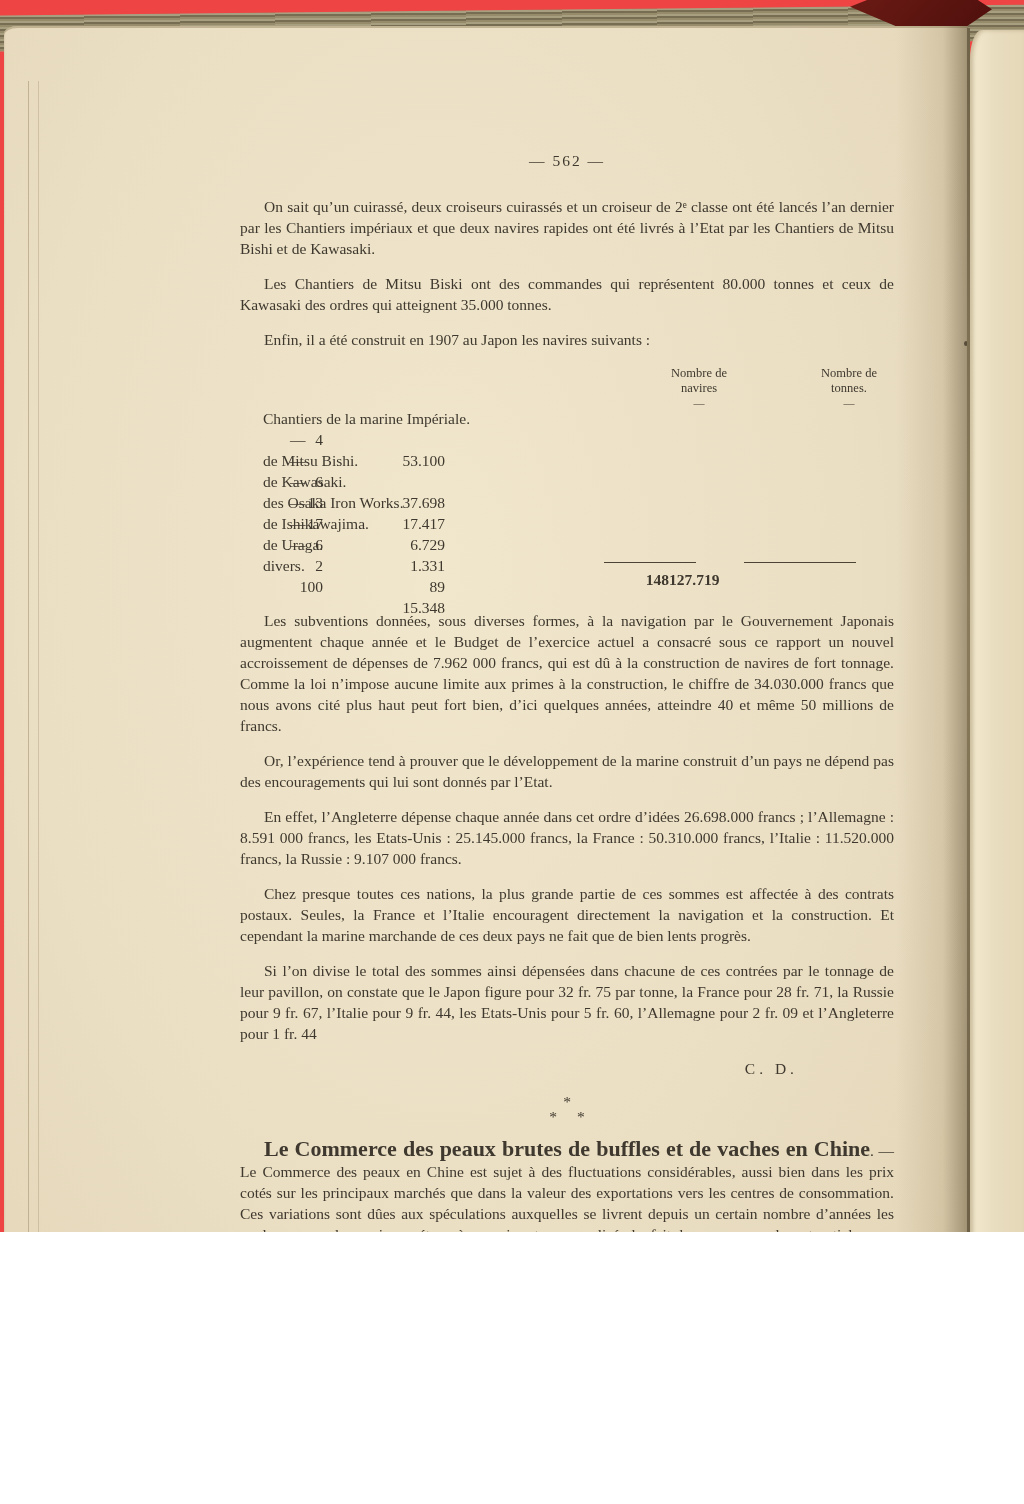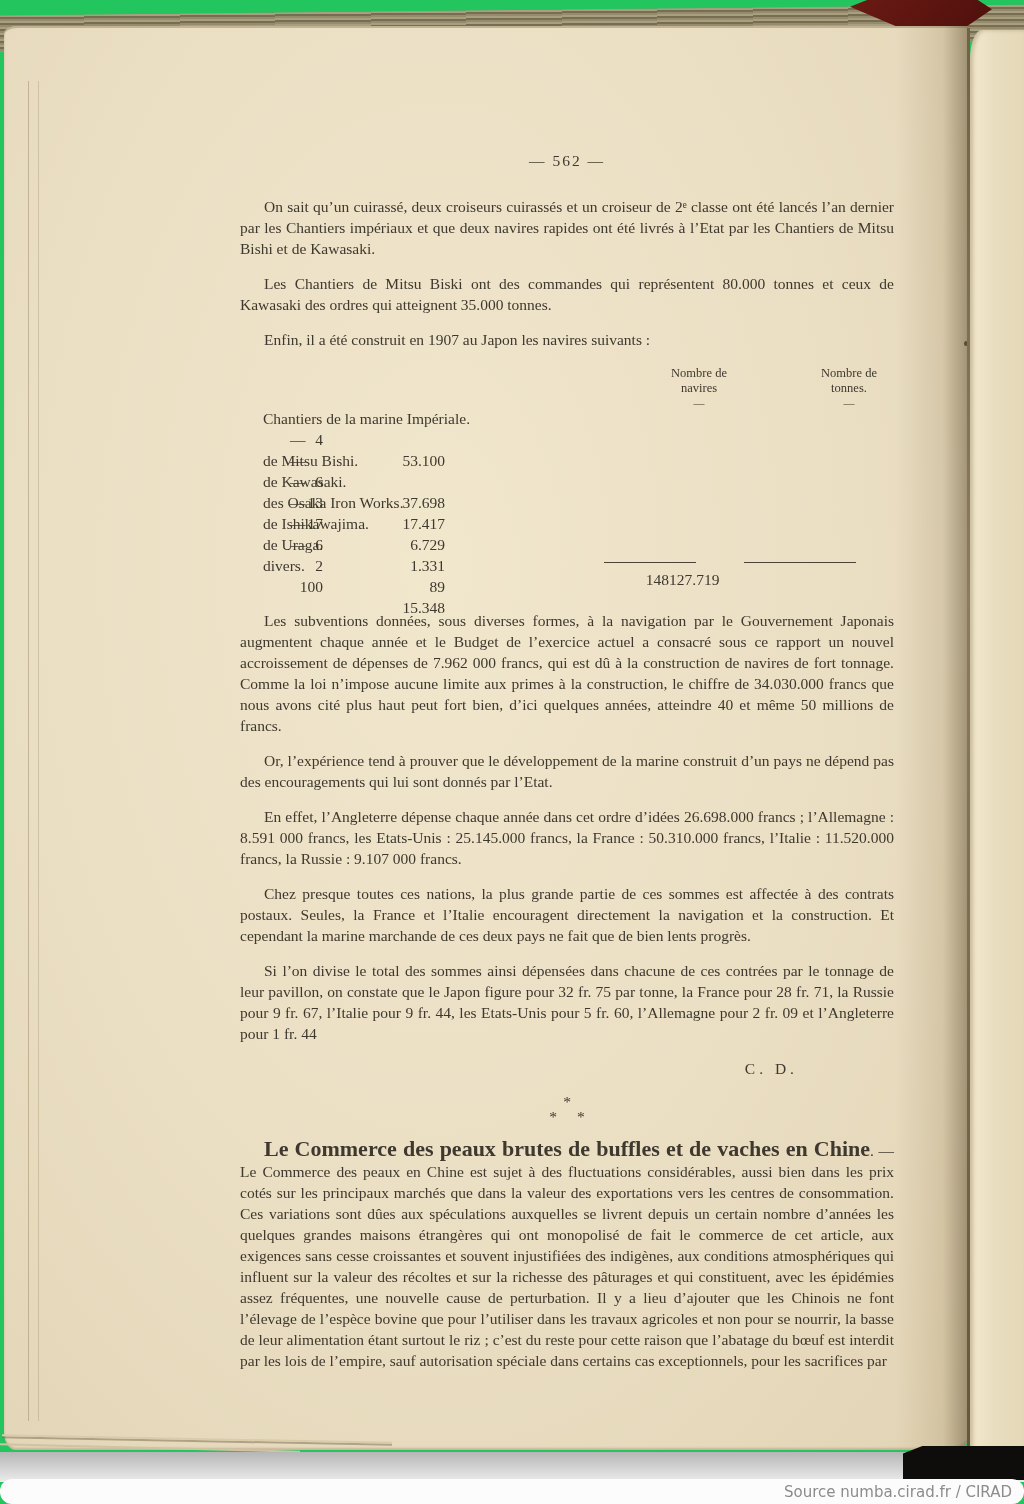--- a/index.html
+++ b/index.html
@@ -1,18 +1,18 @@
 <!DOCTYPE html>
 <html><head>
 <meta charset="utf-8">
 <style>
   html,body { margin:0; padding:0; }
   .screen {
-    position:relative; width:1024px; height:1504px; overflow:hidden;
-    background:#22c55e; font-family:"Liberation Serif", serif;
+    position:relative; width:1024px; height:1232px; overflow:hidden;
+    background:#ef4444; font-family:"Liberation Serif", serif;
   }
   
   .stack-band {
     position:absolute; left:-6px; top:10px; width:1040px; height:36px;
     background:repeating-linear-gradient(to bottom,#a89f80 0 2px,#766d52 2px 4px,#968c6c 4px 6px);
     transform:rotate(-0.6deg);
   }
   .cover-corner {
     position:absolute; left:850px; top:0; width:142px; height:42px;
     background:linear-gradient(135deg,#6b1a14,#4c0f0c);
@@ -91,21 +91,21 @@
   .t-row.first .t-prefix { width:0; padding:0; overflow:hidden; }
   .t-name { flex:none; white-space:nowrap; }
   .t-leader {
     flex:1; margin:0 10px;
     background-image:radial-gradient(circle, #55493a 1.3px, rgba(0,0,0,0) 1.6px);
     background-size:16px 5px; background-repeat:repeat-x;
     background-position:4px calc(100% - 5px);
   }
   .t-nav { flex:none; width:60px; text-align:right; }
   .t-ton { flex:none; width:182px; text-align:right; }
-  .t-totals { position:relative; height:36px; margin-top:5px; }
+  .t-totals { position:relative; height:36px; margin-top:5px;font-weight:bold; }
   .t-rule1 { position:absolute; left:378px; top:2px; width:92px; border-top:1.5px solid #4a4336; }
   .t-rule2 { position:absolute; left:518px; top:2px; width:112px; border-top:1.5px solid #4a4336; }
   .t-tot1 { position:absolute; left:383px; top:9px; width:60px; text-align:right; }
   .t-tot2 { position:absolute; left:443px; top:9px; width:182px; text-align:left; }
   .signature { text-align:right; padding-right:96px; margin-top:3px; letter-spacing:4px; text-indent:0; }
   .asterism { text-align:center; margin:15px 0 12px; line-height:15px; }
   .asterism .a2 { display:block; word-spacing:16px; }
   .section { margin-top:14px; }
   .section-heading { font-weight:bold; font-size:22px; }
 </style>

